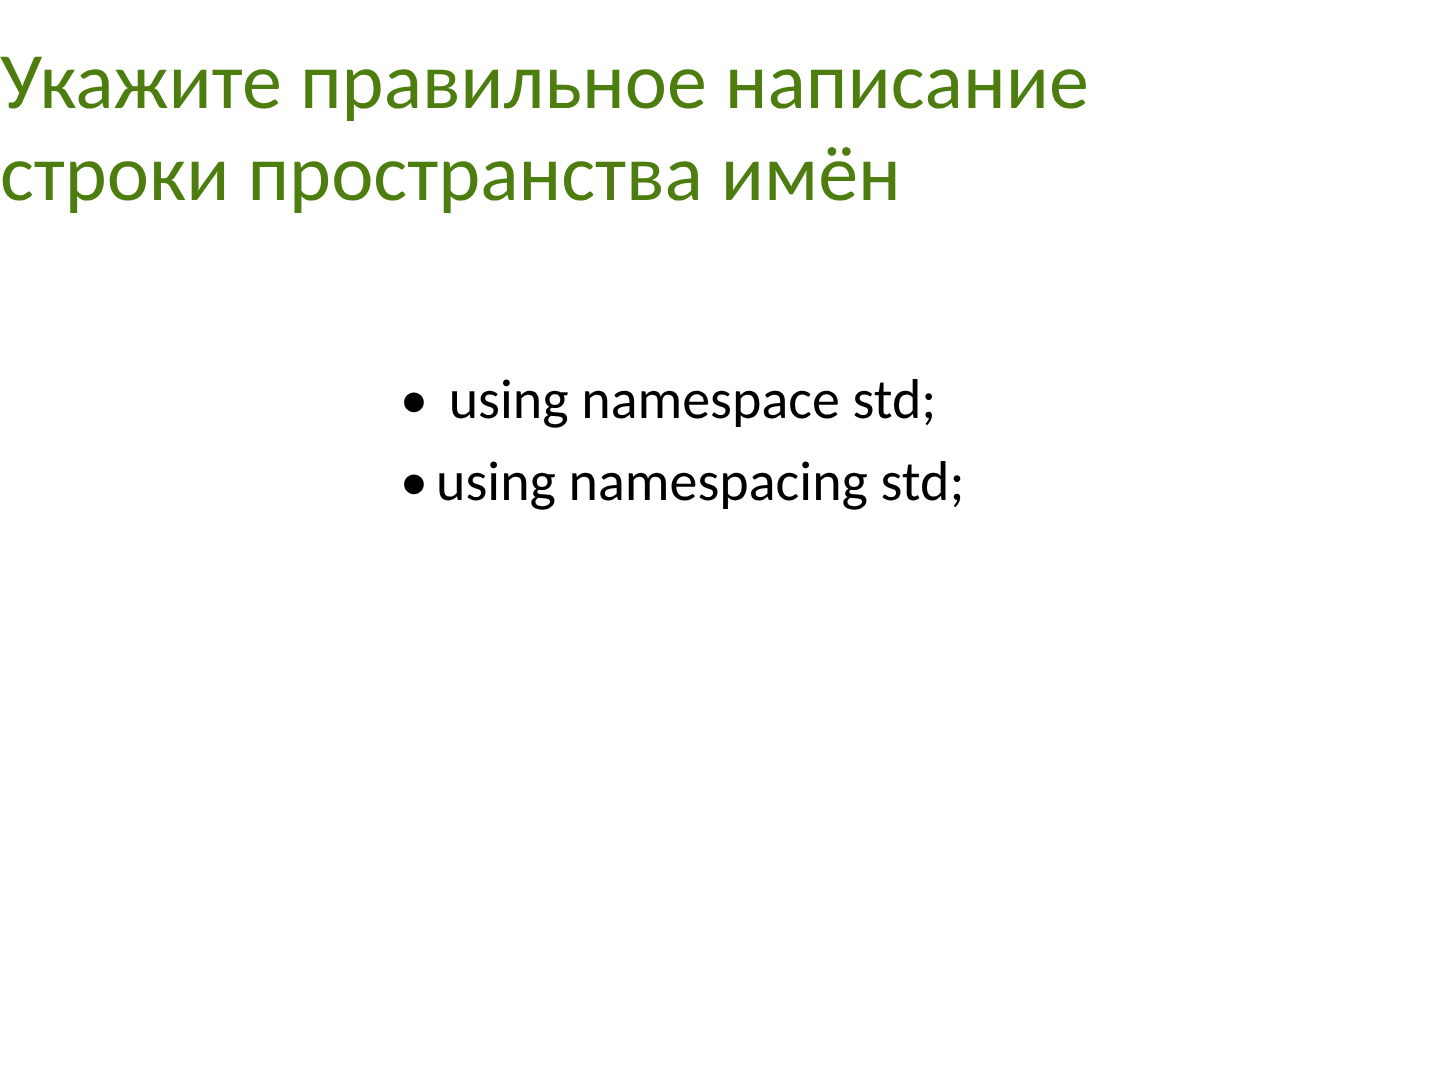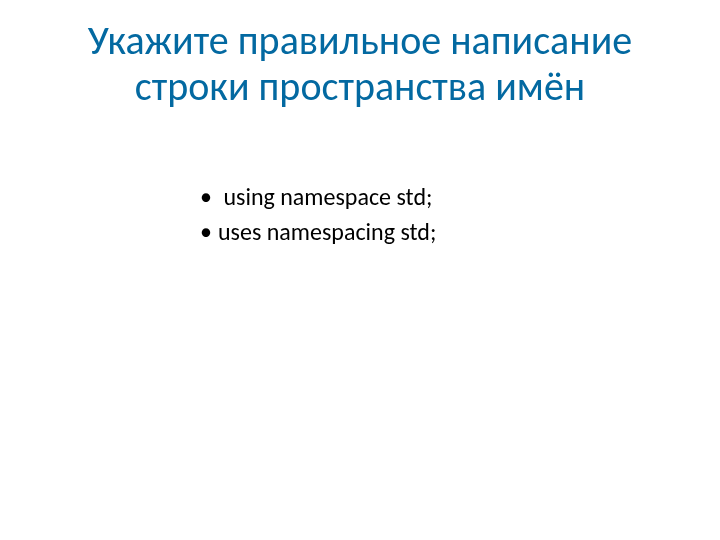--- a/index.html
+++ b/index.html
@@ -15,39 +15,38 @@
     width: 720px;
     height: 540px;
     position: relative;
     box-sizing: border-box;
   }
   .title {
     position: absolute;
     top: 18px;
     left: 0;
     width: 720px;
-    text-align: center;
     font-size: 40px;
     line-height: 1.15;
     font-weight: 400;
-    color: #0369a1;
+    color: #4d7c0f;
   }
   .list {
     position: absolute;
     top: 180px;
     left: 200px;
     width: 400px;
   }
   ul {
     margin: 0;
     padding: 0;
     list-style: none;
   }
   li {
-    font-size: 24px;
+    font-size: 28px;
     line-height: 1.45;
     color: #000000;
     position: relative;
     padding-left: 0;
     text-align: left;
   }
   li .bullet {
     display: inline-block;
     width: 18px;
     text-align: left;
@@ -57,16 +56,16 @@
 <body>
 
 <div class="slide">
   <div class="title">
     <span>Укажите правильное написание</span><br>
     <span>строки пространства имён</span>
   </div>
   <div class="list">
     <ul>
       <li><span class="bullet">•</span><span> using namespace std;</span></li>
-      <li><span class="bullet">•</span><span>uses namespacing std;</span></li>
+      <li><span class="bullet">•</span><span>using namespacing std;</span></li>
     </ul>
   </div>
 </div>
 
 </body></html>

